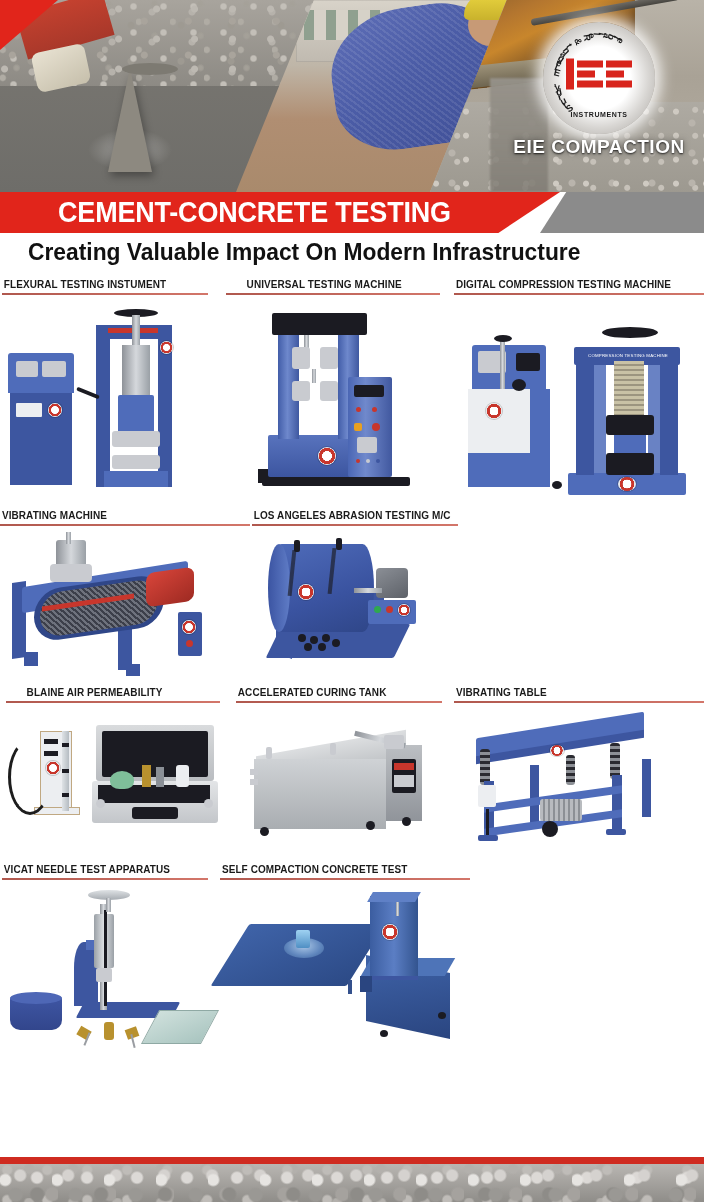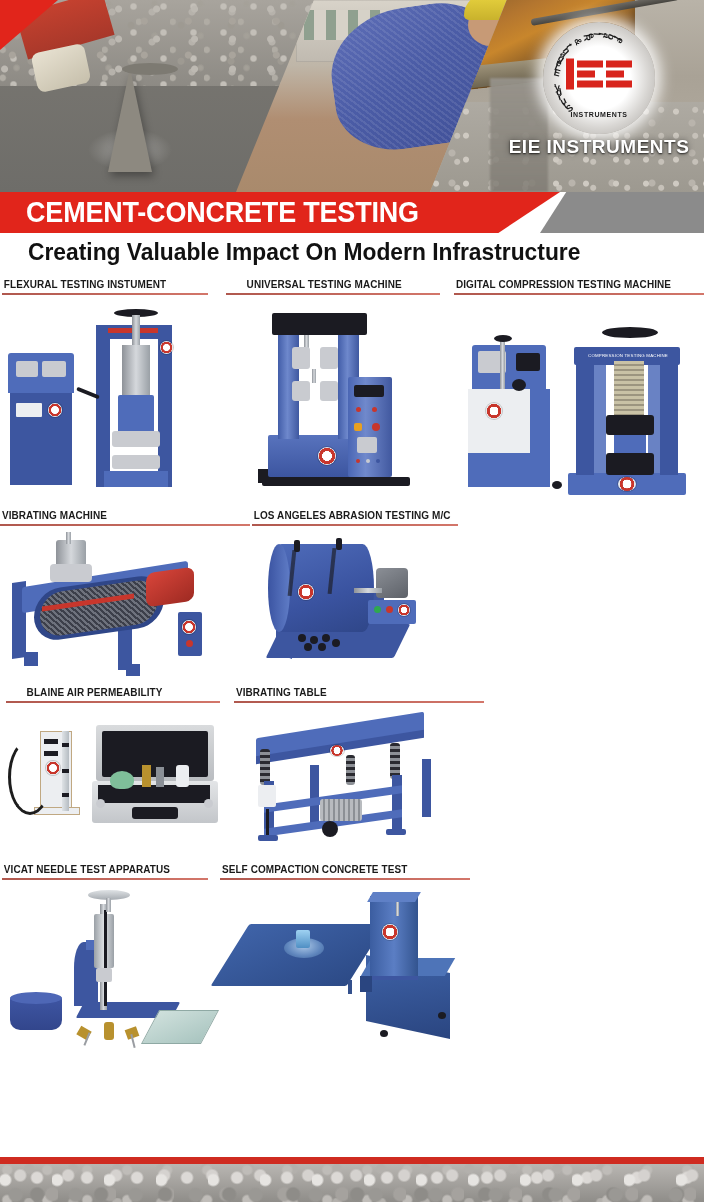--- a/index.html
+++ b/index.html
@@ -185,21 +185,21 @@
     letter-spacing: .5px;
     text-shadow: 0 1px 2px rgba(0,0,0,.75), 0 0 6px rgba(0,0,0,.5);
   }
 
   
   .title-band { position: relative; width: 704px; height: 86px; background: #fff; }
   .title-red {
     position: absolute; left: 0; top: 0; width: 560px; height: 41px;
     background: #e1251b;
     clip-path: polygon(0 0, 100% 0, 89% 100%, 0 100%);
-    display: flex; align-items: center;
+    display: flex; align-items: center; padding-left: 32px;
   }
   .title-grey {
     position: absolute; left: 540px; top: 0; width: 164px; height: 41px;
     background: #8b8b8b;
     clip-path: polygon(16% 0, 100% 0, 100% 100%, 0 100%);
   }
   .title-main {
     color: #fff; font-size: 29px; font-weight: bold;
     letter-spacing: -.2px; padding-left: 28px;
     font-family: "Liberation Sans Narrow", "Liberation Sans", sans-serif;
@@ -348,21 +348,21 @@
           <div class="mono-bar"></div>
         </div>
         <div class="mono-bar-group">
           <div class="mono-bar"></div>
           <div class="mono-bar short"></div>
           <div class="mono-bar"></div>
         </div>
       </div>
       <div class="logo-instruments">INSTRUMENTS</div>
     </div>
-    <div class="logo-wordmark">EIE INSTRUMENTS</div>
+    <div class="logo-wordmark">EIE COMPACTION</div>
   </div>
 </div>
 
 <div class="title-band">
   <div class="title-grey"></div>
   <div class="title-red">
     <div class="title-main">CEMENT-CONCRETE TESTING</div>
   </div>
   <div class="title-sub">Creating Valuable Impact On Modern Infrastructure</div>
 </div>
@@ -540,20 +540,41 @@
         <div class="mdark" style="left:132px;top:104px;width:46px;height:12px;border-radius:3px"></div>
         <div style="position:absolute;left:110px;top:68px;width:24px;height:18px;border-radius:50% 50% 40% 40%;background:#7fbf9a"></div>
         <div style="position:absolute;left:142px;top:62px;width:9px;height:22px;background:#b8912e"></div>
         <div style="position:absolute;left:156px;top:64px;width:8px;height:20px;background:#8a8f96"></div>
         <div class="mwhite" style="left:176px;top:62px;width:13px;height:22px;border-radius:3px"></div>
         <div class="mgrey" style="left:96px;top:96px;width:9px;height:9px;border-radius:50%"></div>
         <div class="mgrey" style="left:204px;top:96px;width:9px;height:9px;border-radius:50%"></div>
       </div>
     </div>
 
+    <div class="pcell c2">
+      <div class="plabel">ACCELERATED CURING TANK</div>
+      <div class="plabel-rule"></div>
+      <div class="pimg short">
+        <div style="position:absolute;left:22px;top:40px;width:150px;height:26px;background:linear-gradient(180deg,#dcdee0,#c3c6c9);transform:skewY(-10deg)"></div>
+        <div style="position:absolute;left:20px;top:56px;width:132px;height:70px;background:linear-gradient(180deg,#cfd2d5,#a9adb1)"></div>
+        <div style="position:absolute;left:152px;top:42px;width:36px;height:76px;background:linear-gradient(180deg,#bcbfc3,#90949a)"></div>
+        <div class="mdark" style="left:158px;top:56px;width:24px;height:34px;border-radius:2px"></div>
+        <div class="mred" style="left:160px;top:60px;width:20px;height:7px"></div>
+        <div class="mgrey" style="left:160px;top:72px;width:20px;height:12px"></div>
+        <div class="msteel" style="left:120px;top:34px;width:52px;height:5px;transform:rotate(14deg)"></div>
+        <div class="mgrey" style="left:150px;top:32px;width:20px;height:14px;border-radius:2px"></div>
+        <div class="mgrey" style="left:32px;top:44px;width:6px;height:12px;border-radius:2px"></div>
+        <div class="mgrey" style="left:96px;top:40px;width:6px;height:12px;border-radius:2px"></div>
+        <div class="mgrey" style="left:16px;top:66px;width:8px;height:6px"></div>
+        <div class="mgrey" style="left:16px;top:76px;width:8px;height:6px"></div>
+        <div class="mdark" style="left:26px;top:124px;width:9px;height:9px;border-radius:50%"></div>
+        <div class="mdark" style="left:132px;top:118px;width:9px;height:9px;border-radius:50%"></div>
+        <div class="mdark" style="left:168px;top:114px;width:9px;height:9px;border-radius:50%"></div>
+      </div>
+    </div>
 
     <div class="pcell c3">
       <div class="plabel">VIBRATING TABLE</div>
       <div class="plabel-rule"></div>
       <div class="pimg short">
         <div class="mblue" style="left:22px;top:22px;width:168px;height:22px;transform:skewY(-9deg);border-radius:2px"></div>
         <div class="mblue-d" style="left:22px;top:40px;width:168px;height:8px;transform:skewY(-9deg)"></div>
         <div class="emblem" style="left:96px;top:42px;width:14px;height:11px"></div>
         <div style="position:absolute;left:26px;top:46px;width:10px;height:36px;background:repeating-linear-gradient(180deg,#2a2a30 0 3px,#8d9096 3px 6px);border-radius:3px"></div>
         <div style="position:absolute;left:156px;top:40px;width:10px;height:36px;background:repeating-linear-gradient(180deg,#2a2a30 0 3px,#8d9096 3px 6px);border-radius:3px"></div>

